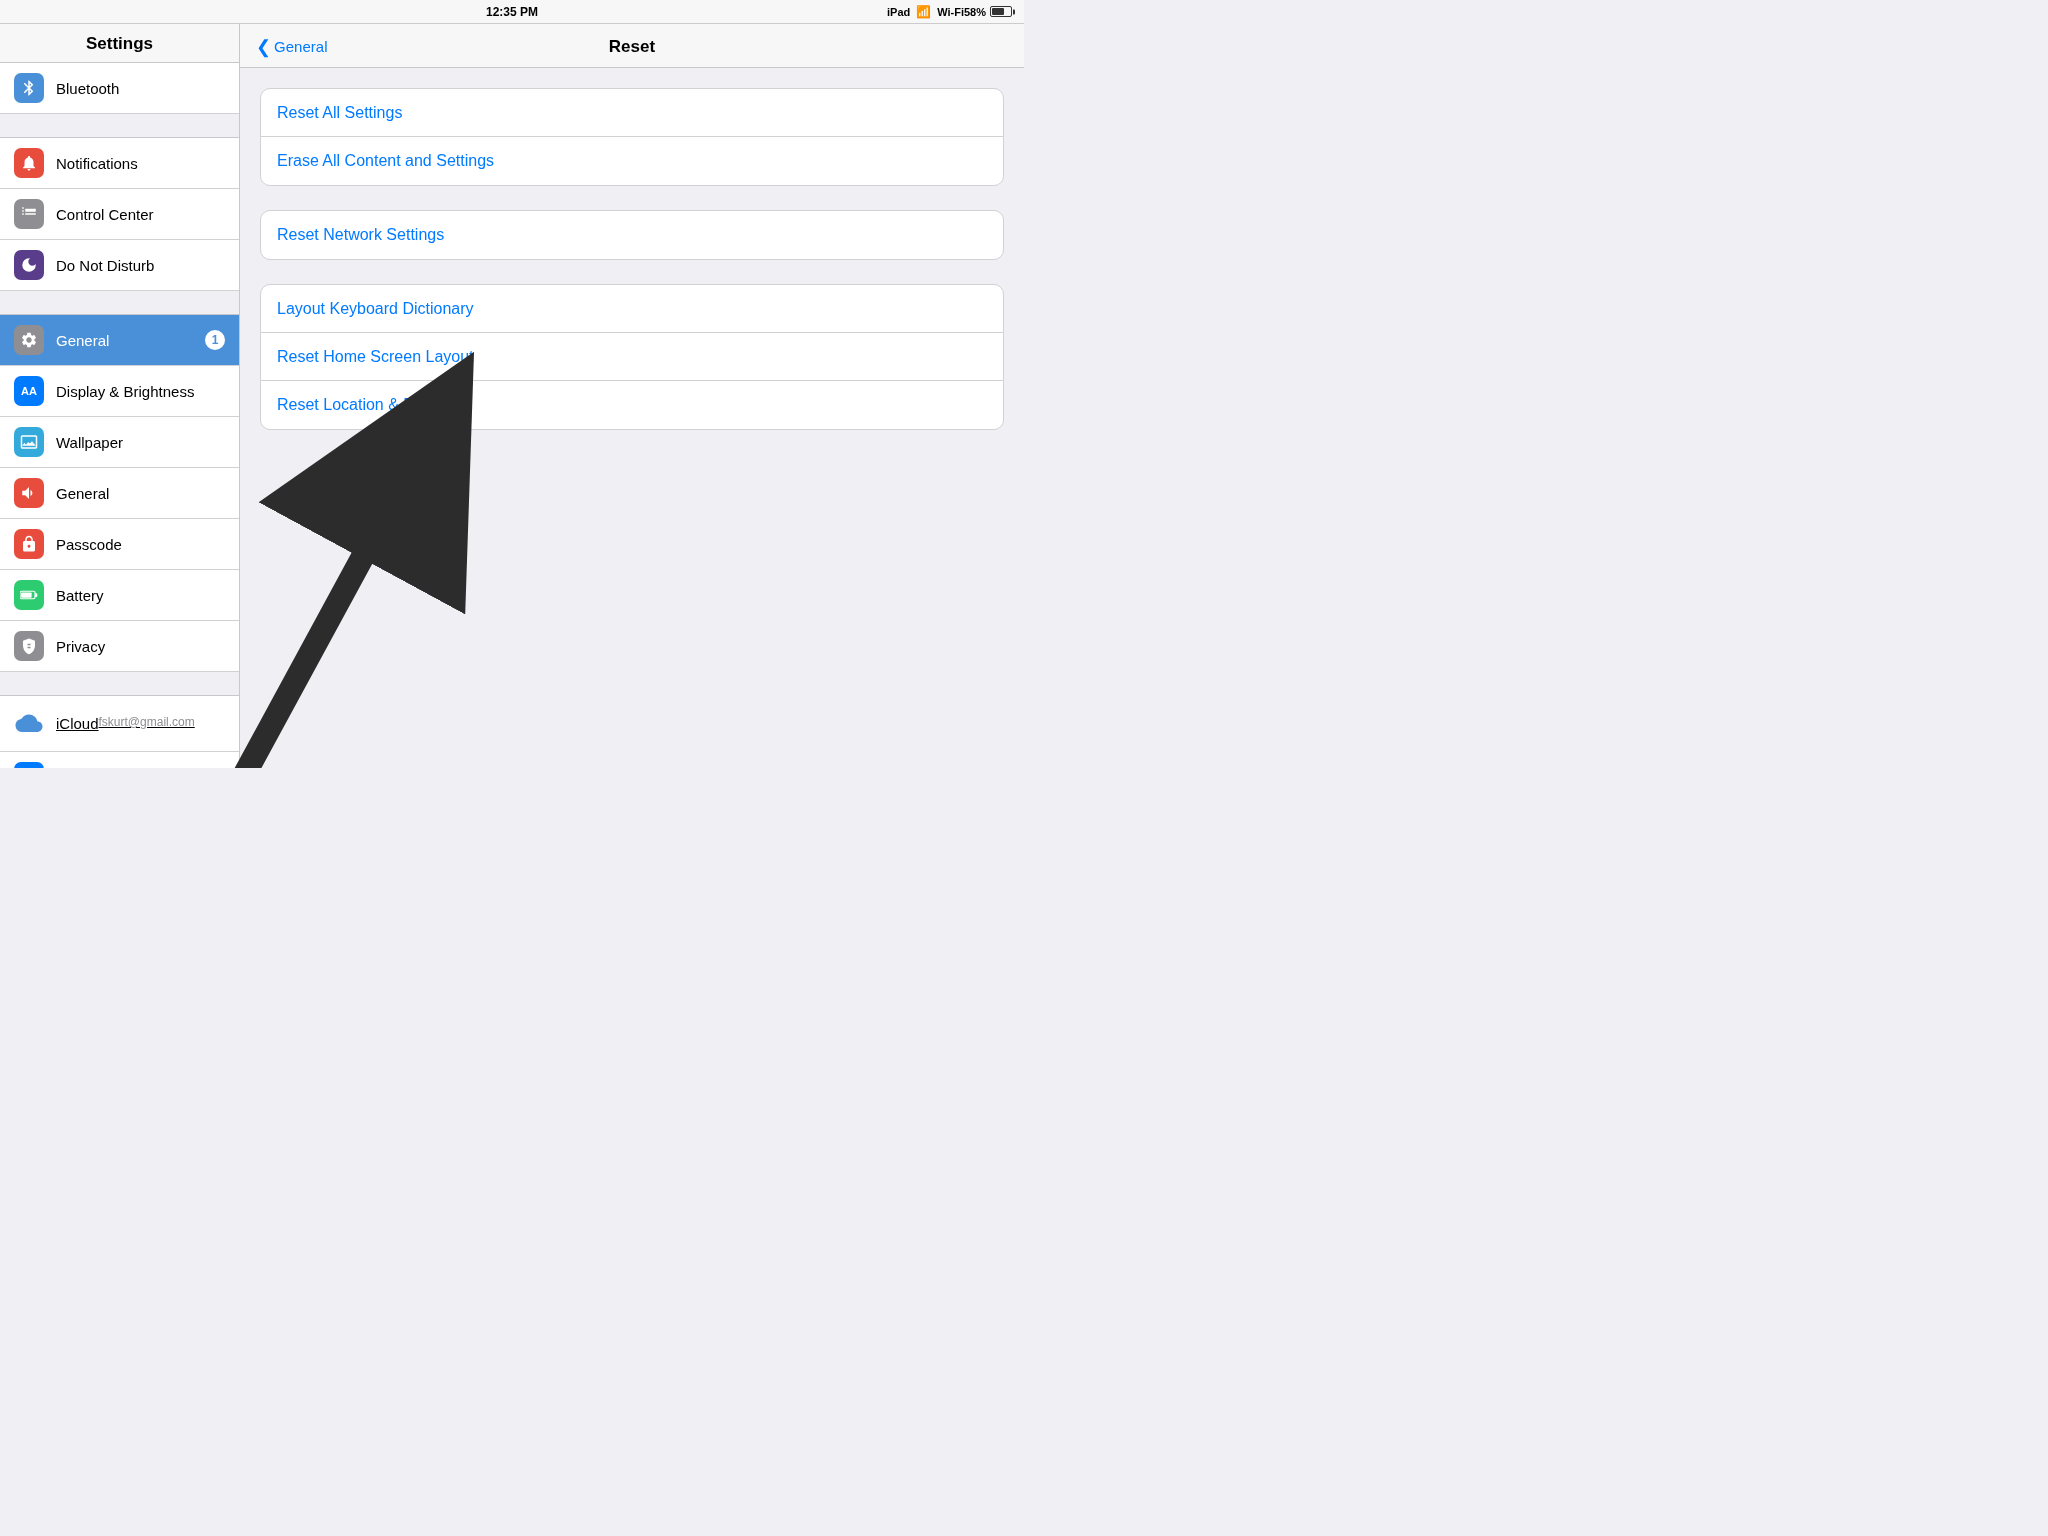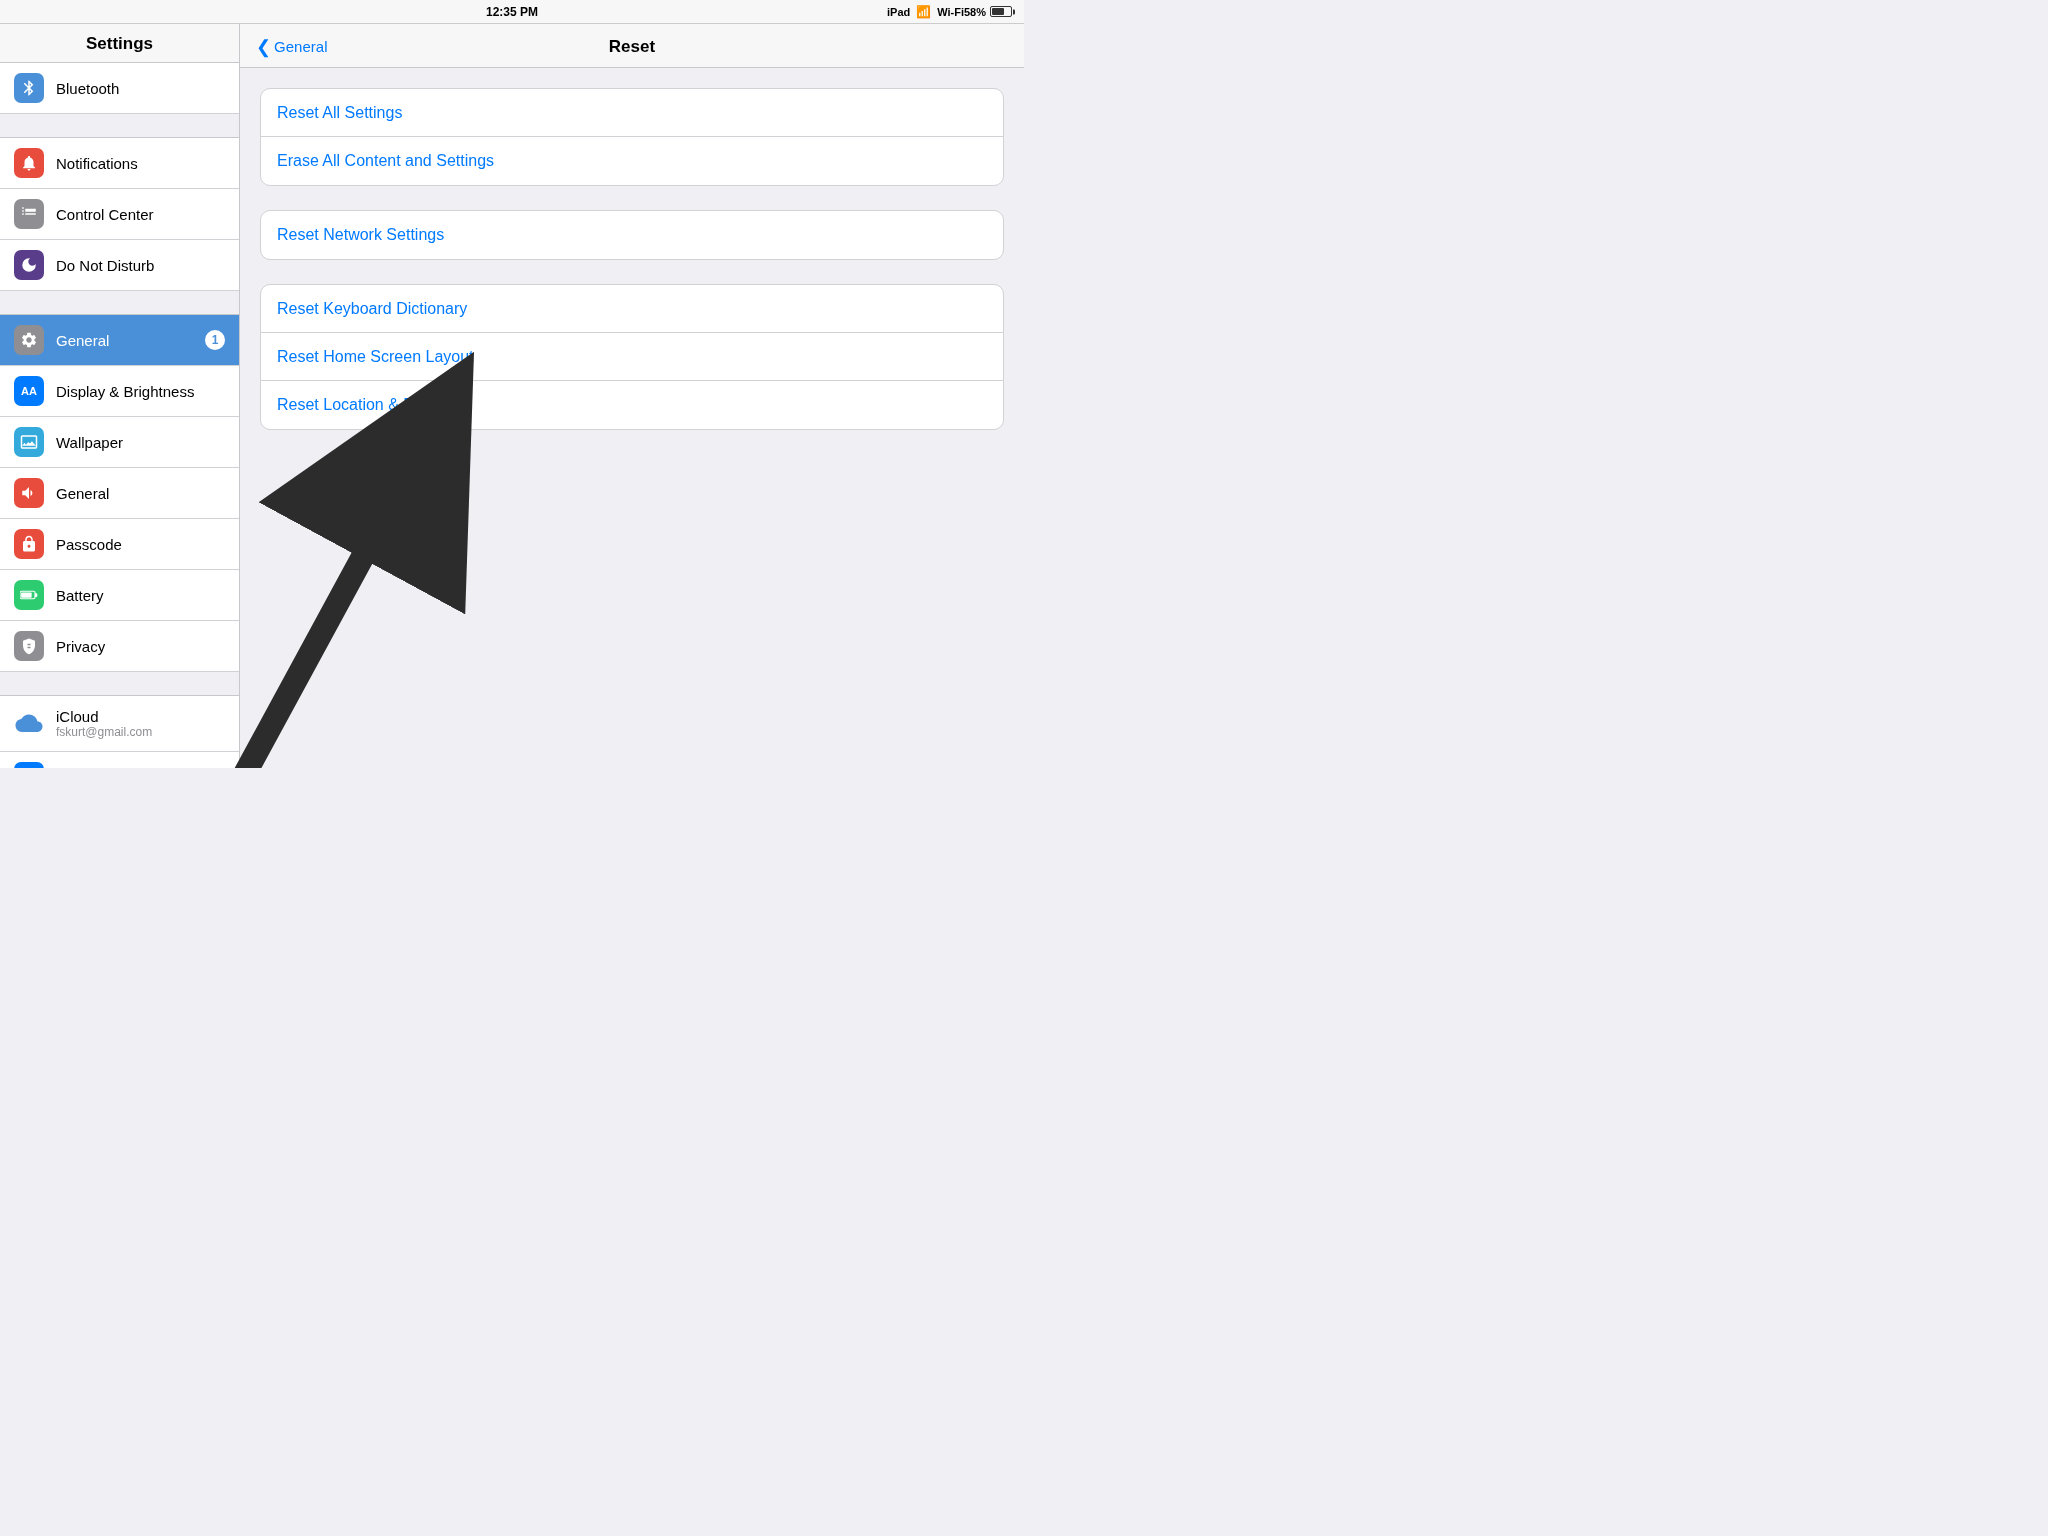--- a/index.html
+++ b/index.html
@@ -128,21 +128,21 @@
     }
     .icloud-item .item-icon {
       width: 30px;
       height: 30px;
       margin-right: 12px;
       display: flex;
       align-items: center;
       justify-content: center;
       flex-shrink: 0;
     }
-    .icloud-text { display: flex; flex-direction: column; }
+    .icloud-text { display: flex; flex-direction: row; text-decoration: underline; }
     .icloud-text .title { font-size: 15px; color: #000; }
     .icloud-text .subtitle { font-size: 12px; color: #8e8e93; }
 
     
     .right-panel {
       flex: 1;
       background: #efeff4;
       display: flex;
       flex-direction: column;
       overflow: hidden;
@@ -418,21 +418,21 @@
       </div>
 
       <div class="settings-group">
         <div class="settings-row">
           <span class="settings-row-label">Reset Network Settings</span>
         </div>
       </div>
 
       <div class="settings-group">
         <div class="settings-row">
-          <span class="settings-row-label">Reset Keyboard Dictionary</span>
+          <span class="settings-row-label">Layout Keyboard Dictionary</span>
         </div>
         <div class="settings-row">
           <span class="settings-row-label">Reset Home Screen Layout</span>
         </div>
         <div class="settings-row">
           <span class="settings-row-label">Reset Location &amp; Privacy</span>
         </div>
       </div>
 
     </div>

